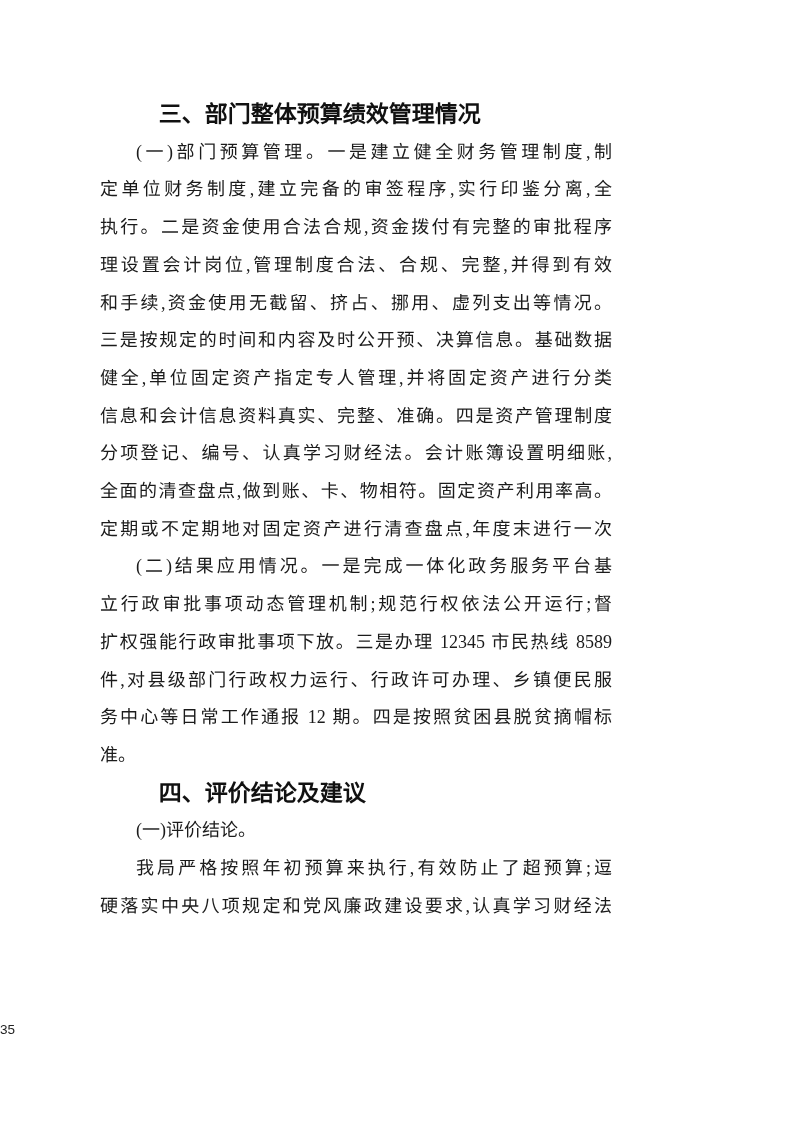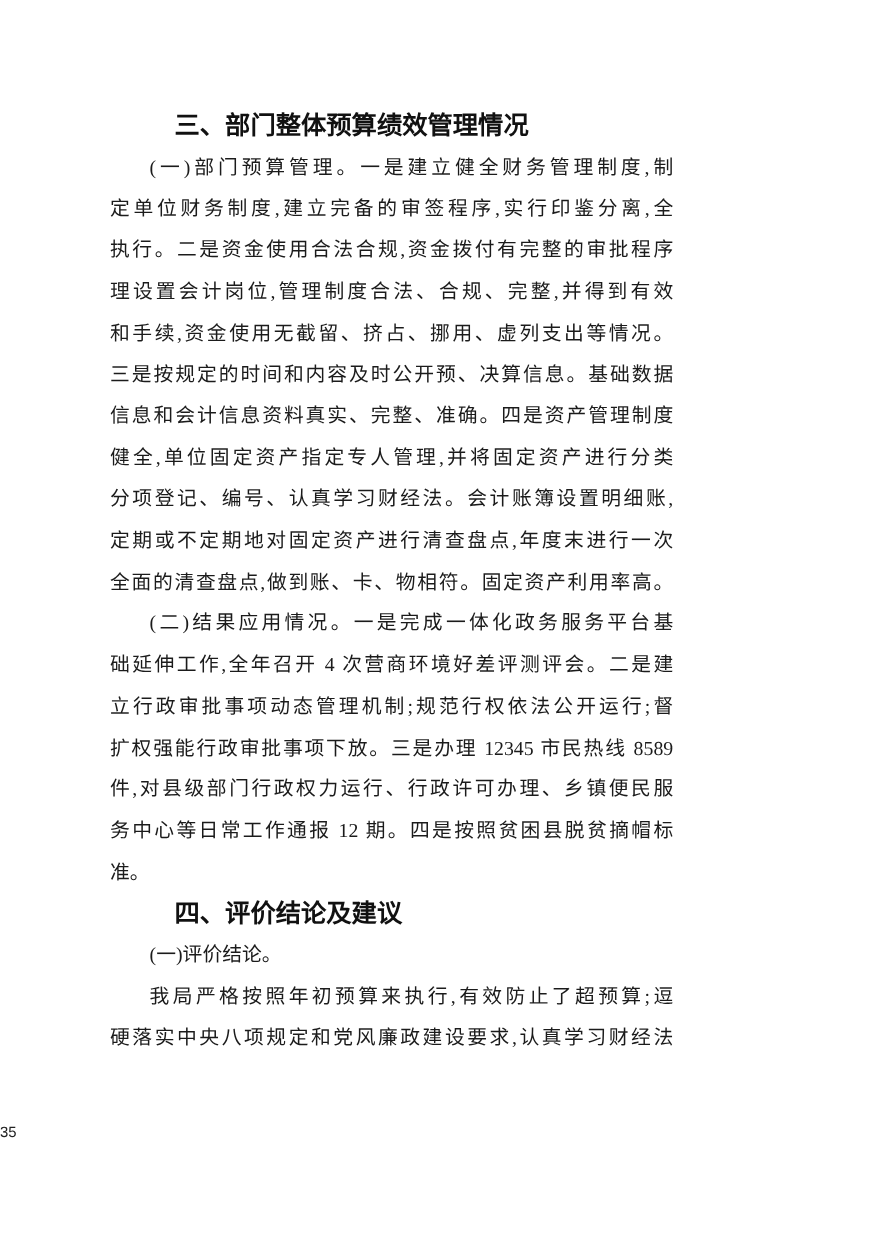--- a/index.html
+++ b/index.html
@@ -62,30 +62,29 @@
 
   <h2 class="heading">三、部门整体预算绩效管理情况</h2>
 
   <p class="para">
     <span class="line first">(一)部门预算管理。一是建立健全财务管理制度,制</span>
     <span class="line">定单位财务制度,建立完备的审签程序,实行印鉴分离,全</span>
     <span class="line">执行。二是资金使用合法合规,资金拨付有完整的审批程序</span>
     <span class="line">理设置会计岗位,管理制度合法、合规、完整,并得到有效</span>
     <span class="line">和手续,资金使用无截留、挤占、挪用、虚列支出等情况。</span>
     <span class="line">三是按规定的时间和内容及时公开预、决算信息。基础数据</span>
+    <span class="line">健全,单位固定资产指定专人管理,并将固定资产进行分类</span>
     <span class="line">信息和会计信息资料真实、完整、准确。四是资产管理制度</span>
-    <span class="line">健全,单位固定资产指定专人管理,并将固定资产进行分类</span>
     <span class="line">分项登记、编号、认真学习财经法。会计账簿设置明细账,</span>
+    <span class="line">全面的清查盘点,做到账、卡、物相符。固定资产利用率高。</span>
     <span class="line">定期或不定期地对固定资产进行清查盘点,年度末进行一次</span>
-    <span class="line">全面的清查盘点,做到账、卡、物相符。固定资产利用率高。</span>
   </p>
 
   <p class="para">
     <span class="line first">(二)结果应用情况。一是完成一体化政务服务平台基</span>
-    <span class="line">础延伸工作,全年召开 4 次营商环境好差评测评会。二是建</span>
     <span class="line">立行政审批事项动态管理机制;规范行权依法公开运行;督</span>
     <span class="line">扩权强能行政审批事项下放。三是办理 12345 市民热线 8589</span>
     <span class="line">件,对县级部门行政权力运行、行政许可办理、乡镇便民服</span>
     <span class="line">务中心等日常工作通报 12 期。四是按照贫困县脱贫摘帽标</span>
     <span class="line short">准。</span>
   </p>
 
   <h2 class="heading">四、评价结论及建议</h2>
 
   <p class="para">

